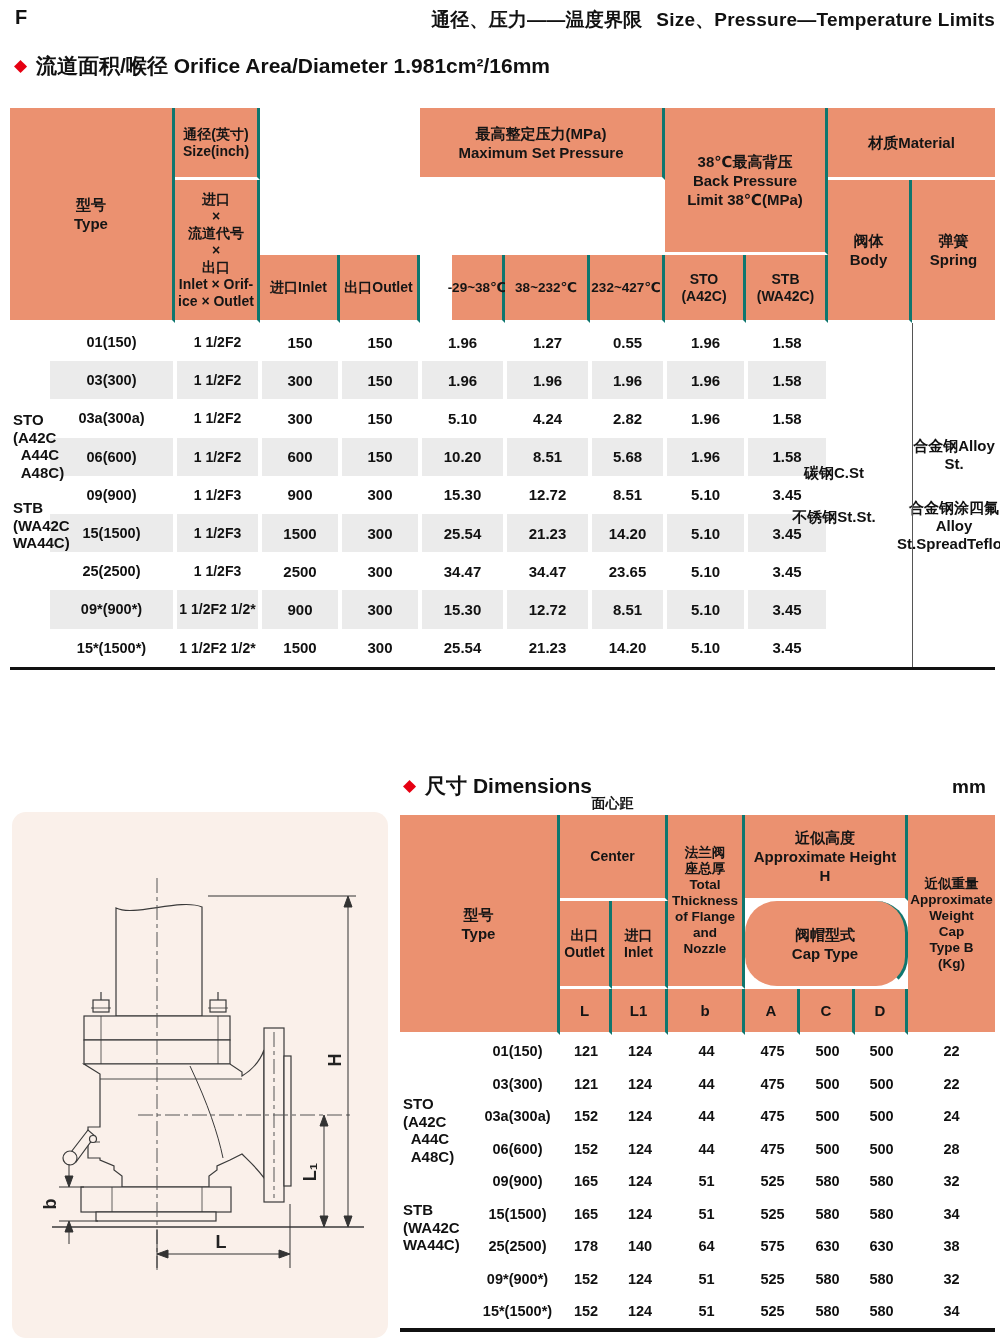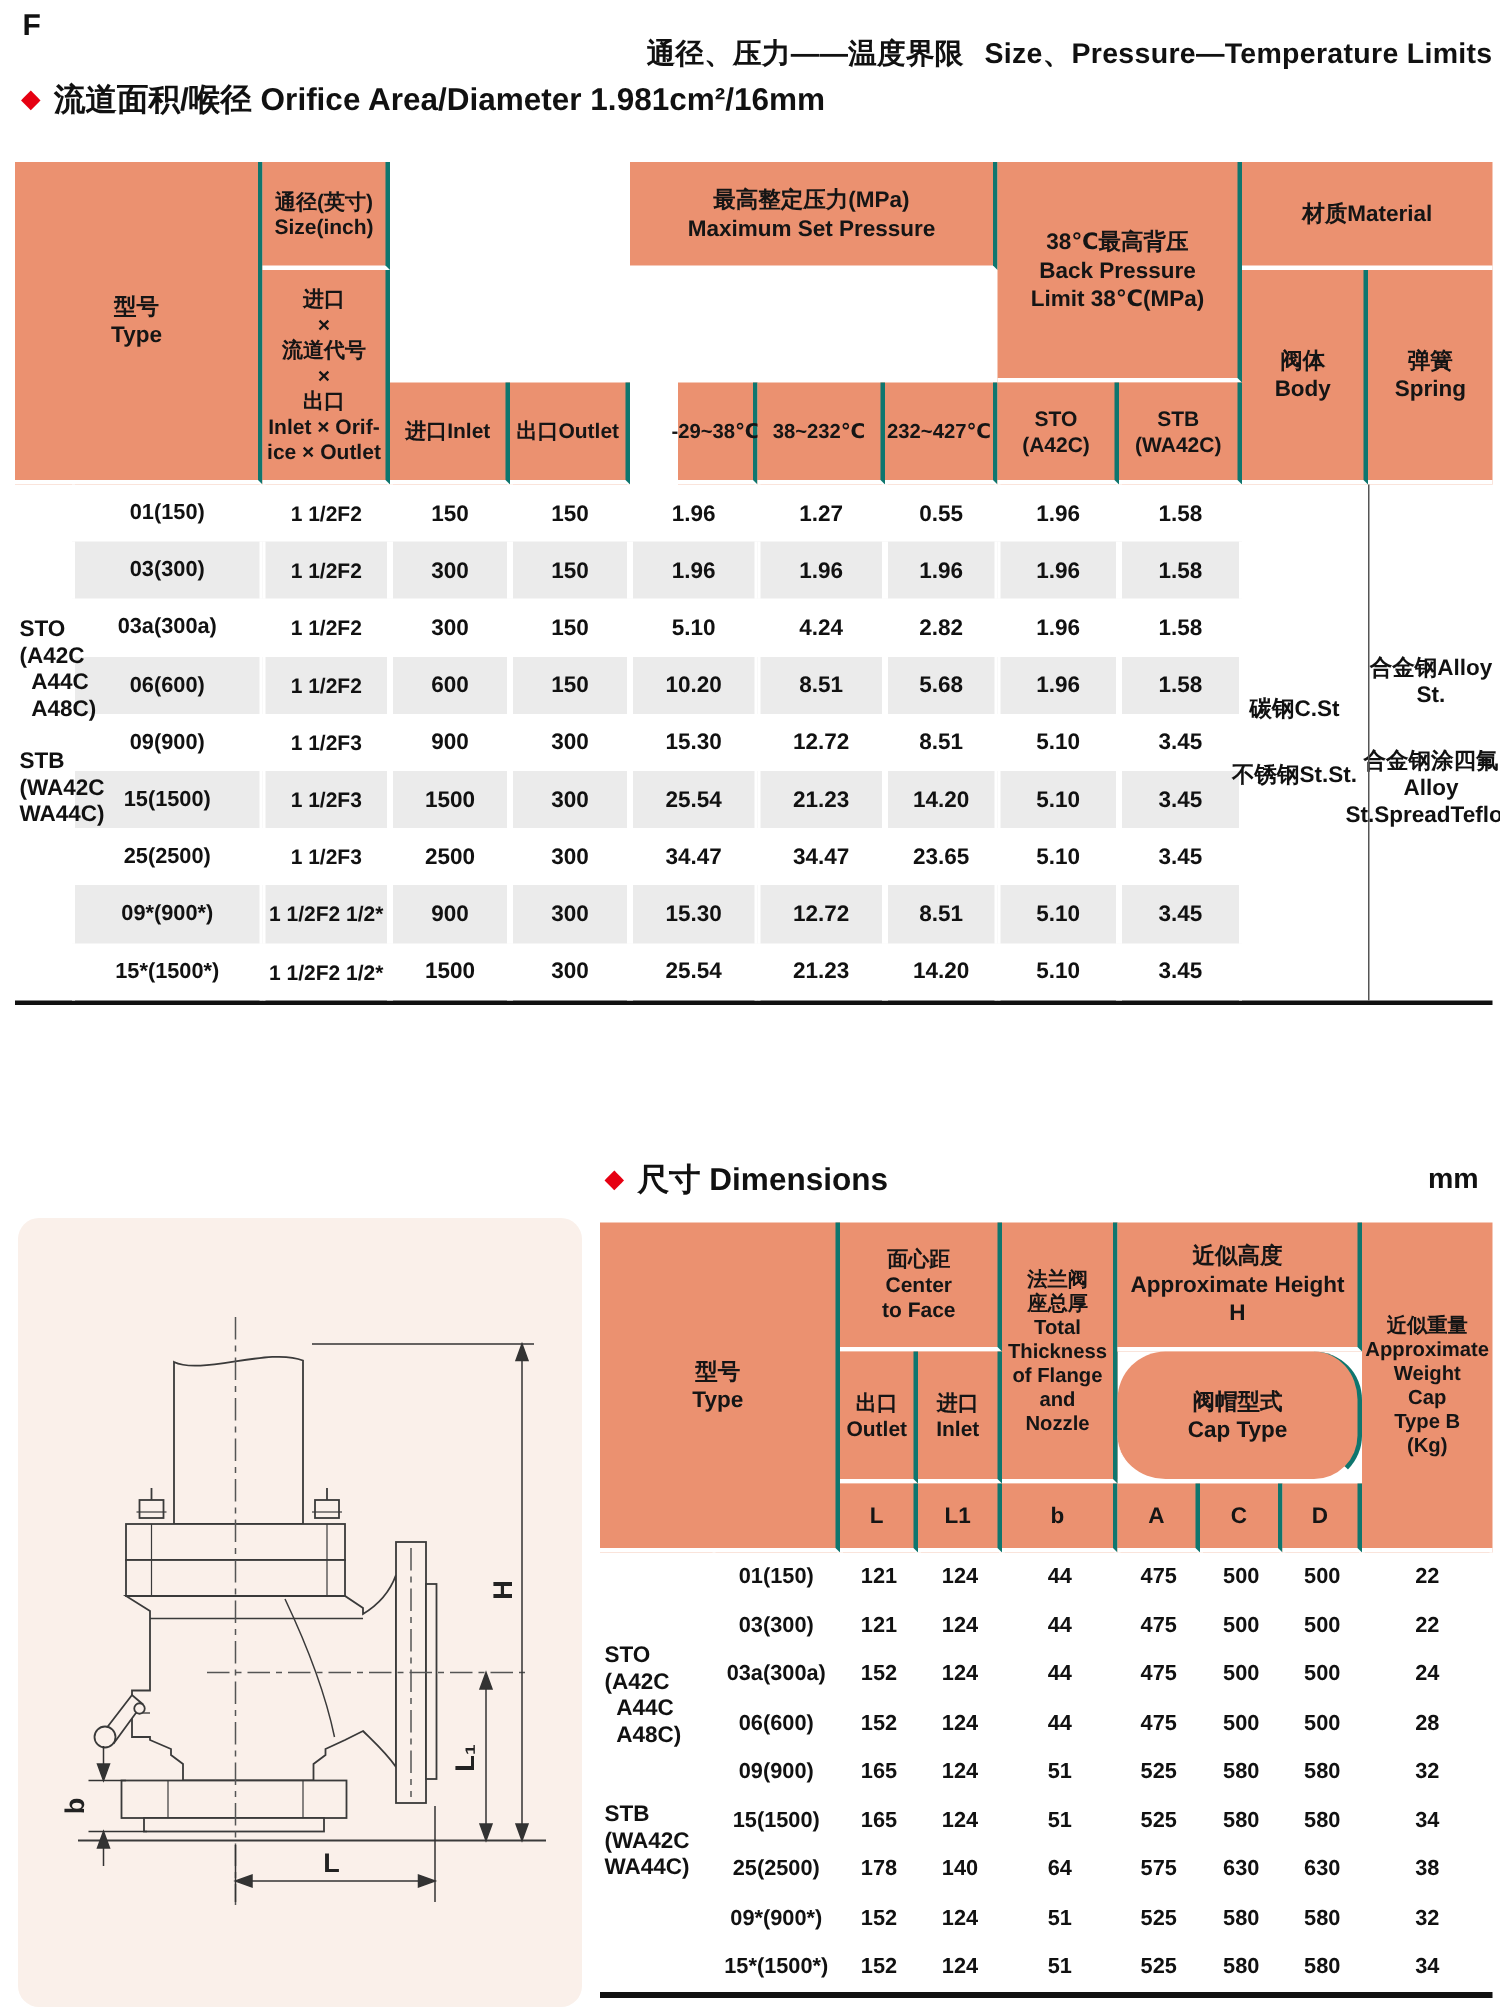--- a/index.html
+++ b/index.html
@@ -1,21 +1,21 @@
 <!DOCTYPE html>
 <html><head>
 <meta charset="utf-8">
 <style>
   html,body{margin:0;padding:0;background:#fff;}
   #page{position:relative;width:1000px;height:1340px;background:#fff;
         font-family:"Liberation Sans","DejaVu Sans",sans-serif;color:#111;overflow:hidden;}
   .abs{position:absolute;}
   
   #corner{left:15px;top:6px;font-size:20px;font-weight:700;}
-  #toptitle{right:5px;top:7px;font-size:19px;font-weight:700;letter-spacing:.2px;white-space:nowrap;margin-top:16px;}
+  #toptitle{right:5px;top:7px;font-size:19px;font-weight:700;letter-spacing:.2px;white-space:nowrap;}
   #toptitle .gap{display:inline-block;width:14px;}
   
   .sect{font-size:21px;font-weight:700;white-space:nowrap;}
   .diamond{color:#e60012;font-size:17px;margin-right:9px;vertical-align:2px;}
   #sect1{left:14px;top:52px;}
   #sect2{left:403px;top:772px;}
   #mmunit{left:952px;top:776px;font-size:19px;font-weight:700;}
   
   .hcell{background:#EB9170;border-right:3px solid #0f766e;border-bottom:3px solid #fff;
          display:flex;flex-direction:column;align-items:center;justify-content:center;
@@ -42,29 +42,29 @@
   .st{border-left:2px solid #fff;border-right:2px solid #fff;}
   .rows .prow:nth-child(even) .st{background:#ebebeb;}
   .c0{width:38px;} .c1{width:127px;font-size:14.5px;} .c2{width:85px;font-size:14px;} .c3{width:80px;}
   .c4{width:80px;} .c5{width:85px;} .c6{width:85px;} .c7{width:75px;} .c8{width:81px;}
   .c9{width:82px;} .c10{width:84px;} .c11{width:83px;}
   .side-label{position:absolute;font-size:15px;font-weight:700;line-height:17.5px;white-space:pre;}
   #sto1{left:3px;top:88px;} #stb1{left:3px;top:176px;}
   .mat-col{position:absolute;top:0;height:344px;display:flex;flex-direction:column;
            align-items:center;justify-content:center;text-align:center;
            font-size:15px;font-weight:700;line-height:18px;gap:26px;}
-  #bodymat{left:811px;width:84px;} #springmat{left:903px;width:82px;}
+  #bodymat{left:782px;width:84px;} #springmat{left:903px;width:82px;}
   #pvline{left:902px;top:0;width:1px;height:344px;background:#555;}
   
   #note{left:22px;top:670px;font-size:15px;font-weight:700;line-height:22px;}
   
   #dtable{left:400px;top:815px;width:595px;border-bottom:4px solid #111;}
   #dt-h{display:grid;grid-template-columns:160px 52px 56px 77px 55px 55px 53px 87px;
         grid-template-rows:86px 88px 46px;}
-  .gb-type{grid-area:1/1/4/2;} .gb-ctf{grid-area:1/2/2/4;} .gb-out{grid-area:2/2/3/3;}
+  .gb-type{grid-area:1/1/4/2;} .gb-ctf{grid-area:1/2/2/4;gap:36px;} .gb-out{grid-area:2/2/3/3;}
   .gb-in{grid-area:2/3/3/4;} .gb-thk{grid-area:1/4/3/5;} .gb-hgt{grid-area:1/5/2/8;}
   .gb-cap{grid-area:2/5/3/8;border-radius:32px;} .gb-wt{grid-area:1/8/4/9;text-align:right;}
   .gb-l{grid-area:3/2/4/3;} .gb-l1{grid-area:3/3/4/4;} .gb-b{grid-area:3/4/4/5;}
   .gb-a{grid-area:3/5/4/6;} .gb-c{grid-area:3/6/4/7;} .gb-d{grid-area:3/7/4/8;}
   #dt-body{position:relative;height:292.5px;}
   .drow{display:flex;height:32.5px;}
   .d0{width:75px;} .d1{width:85px;font-size:14px;} .d2{width:52px;} .d3{width:56px;} .d4{width:77px;}
   .d5{width:55px;} .d6{width:55px;} .d7{width:53px;} .d8{width:87px;}
   .drow .pc{font-size:14.5px;}
   #sto2{left:3px;top:60px;} #stb2{left:3px;top:166px;}

